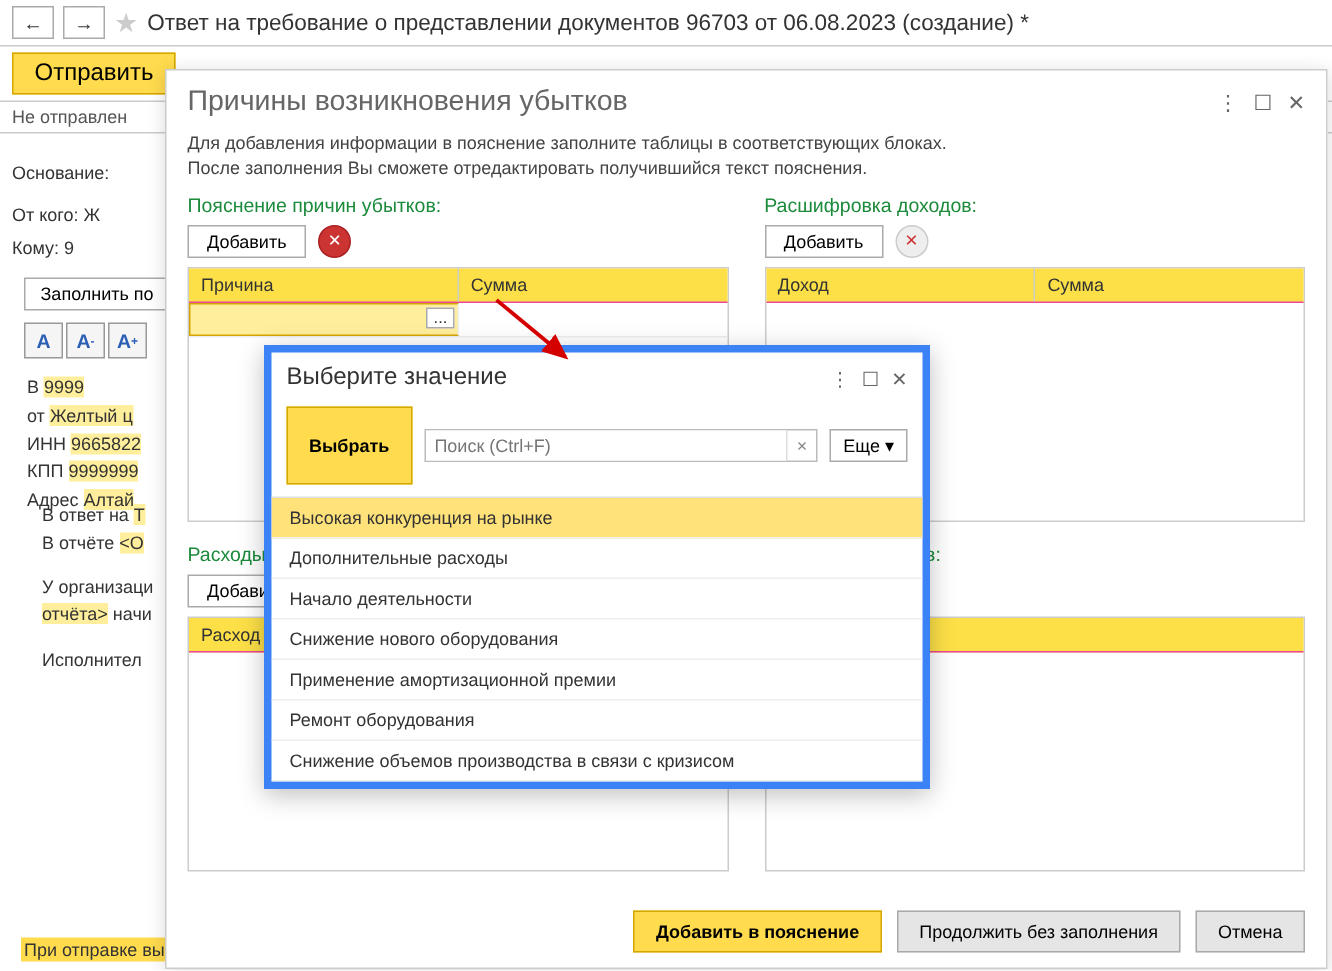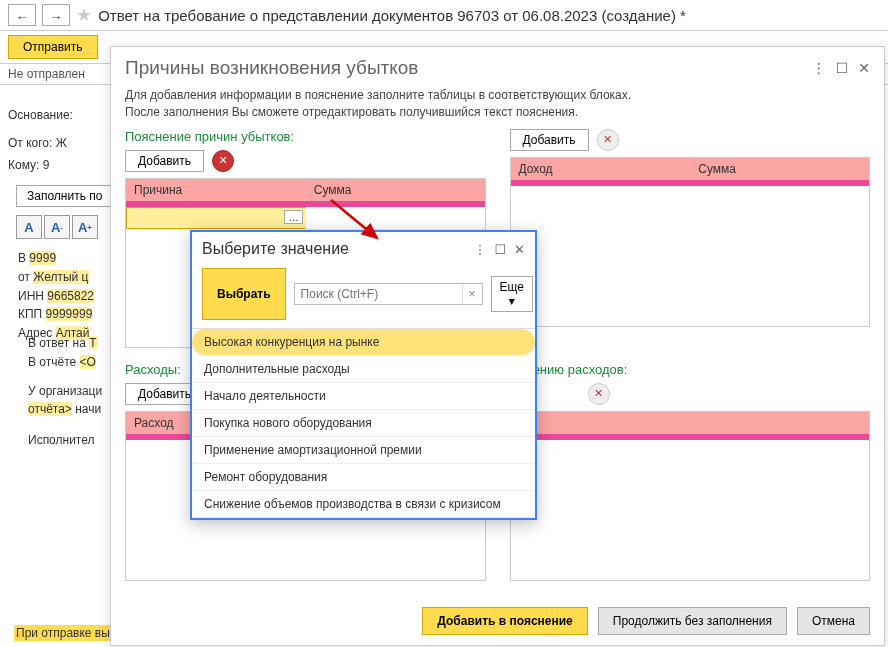--- a/index.html
+++ b/index.html
@@ -39,21 +39,21 @@
 .second-row {
   display: flex;
   align-items: center;
   padding: 4px 8px;
   gap: 6px;
 }
 .send-btn {
   background: #ffdb4d;
   border: 1px solid #d4a600;
   padding: 4px 14px;
-  font-size: 12px;
+  font-size: 16px;
   cursor: pointer;
 }
 .tabbar {
   padding: 3px 8px;
   border-top: 1px solid #ccc;
   border-bottom: 1px solid #ccc;
   font-size: 12px;
   color: #555;
 }
 .left-strip {
@@ -151,22 +151,22 @@
 }
 .del-btn.red { background: #c33; color: #fff; border-color: #a22; }
 .grid {
   border: 1px solid #ccc;
   height: 170px;
   font-size: 12px;
   position: relative;
 }
 .grid-header {
   display: flex;
-  background: #fca5a5;
-  border-bottom: 6px solid #ec4899;
+  background: #fde047;
+  border-bottom: 1px solid #ec4899;
 }
 .grid-header > div {
   padding: 4px 8px;
   flex: 1;
   border-right: 1px solid #ccc;
 }
 .grid-header > div:last-child { border-right: none; }
 .grid-row {
   display: flex;
   border-bottom: 1px solid #eee;
@@ -210,24 +210,24 @@
 .btn-plain {
   background: #e5e5e5;
   border: 1px solid #aaa;
   padding: 6px 14px;
   font-size: 12px;
   cursor: pointer;
 }
 
 .popup {
   position: absolute;
-  left: 190px; top: 230px;
-  width: 347px;
-  background: #fff;
-  border: 2px solid #3b82f6;
+  left: 176px; top: 230px;
+  width: 444px;
+  background: #fff;
+  border: 5px solid #3b82f6;
   box-shadow: 0 4px 16px rgba(0,0,0,0.25);
   z-index: 100;
 }
 .popup-header {
   display: flex;
   align-items: center;
   padding: 8px 10px 6px 10px;
 }
 .popup-title {
   font-size: 16px;
@@ -286,21 +286,20 @@
   overflow-y: auto;
 }
 .popup-item {
   padding: 6px 12px;
   font-size: 12px;
   border-bottom: 1px solid #eee;
   cursor: pointer;
 }
 .popup-item.sel {
   background: #ffe27a;
-  border-radius: 13px;
 }
 .arrow-svg {
   position: absolute;
   left: 327px; top: 196px;
   z-index: 200;
   pointer-events: none;
 }
 </style>
 </head>
 <body>
@@ -381,20 +380,21 @@
         <div class="grid-row">
           <div class="edit-cell">
             &nbsp;
             <span class="cell-dots">...</span>
           </div>
           <div>&nbsp;</div>
         </div>
       </div>
     </div>
     <div class="col">
+      <div class="section-head">Расшифровка доходов:</div>
       <div class="add-row">
         <button class="add-btn">Добавить</button>
         <div class="del-btn">✕</div>
       </div>
       <div class="grid">
         <div class="grid-header">
           <div>Доход</div>
           <div>Сумма</div>
         </div>
       </div>
@@ -455,19 +455,19 @@
     <div class="search-wrap">
       <input class="search-input" placeholder="Поиск (Ctrl+F)" style="">
       <div class="search-clear">×</div>
     </div>
     <button class="more-btn"><span>Еще</span> ▾</button>
   </div>
   <div class="popup-list">
     <div class="popup-item sel">Высокая конкуренция на рынке</div>
     <div class="popup-item">Дополнительные расходы</div>
     <div class="popup-item">Начало деятельности</div>
-    <div class="popup-item">Покупка нового оборудования</div>
+    <div class="popup-item">Снижение нового оборудования</div>
     <div class="popup-item">Применение амортизационной премии</div>
     <div class="popup-item">Ремонт оборудования</div>
     <div class="popup-item">Снижение объемов производства в связи с кризисом</div>
 
   </div>
 </div>
 
 </body></html>

